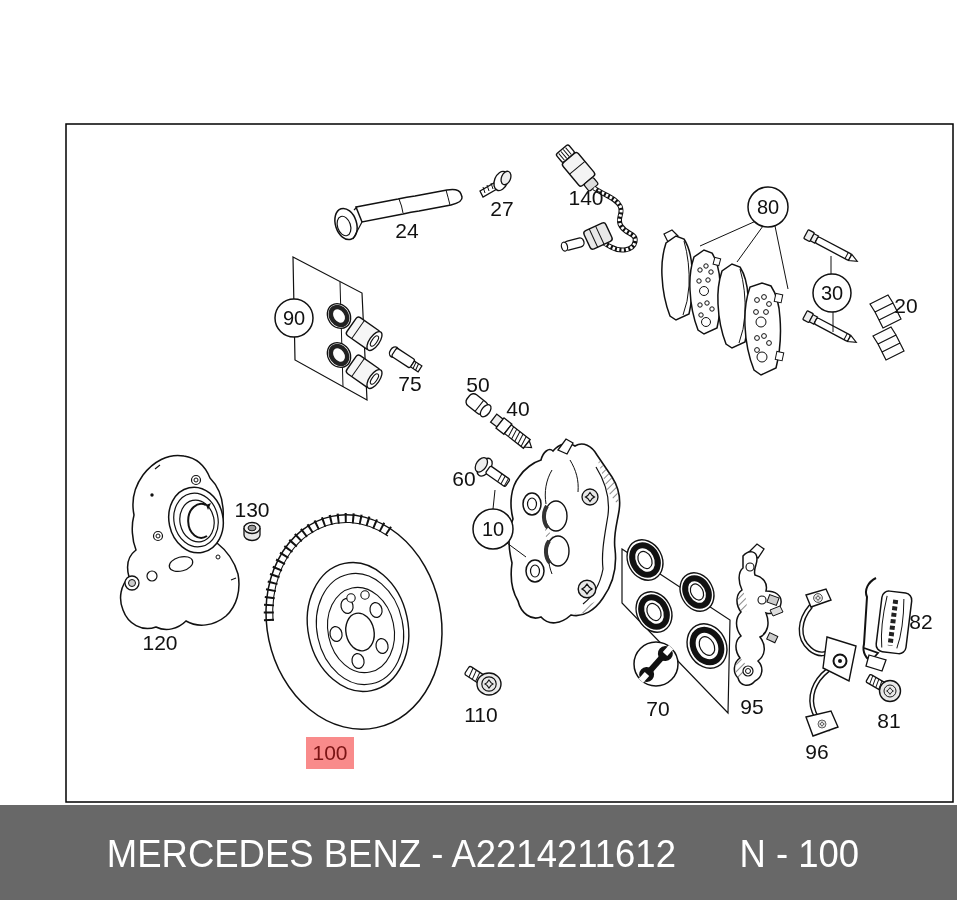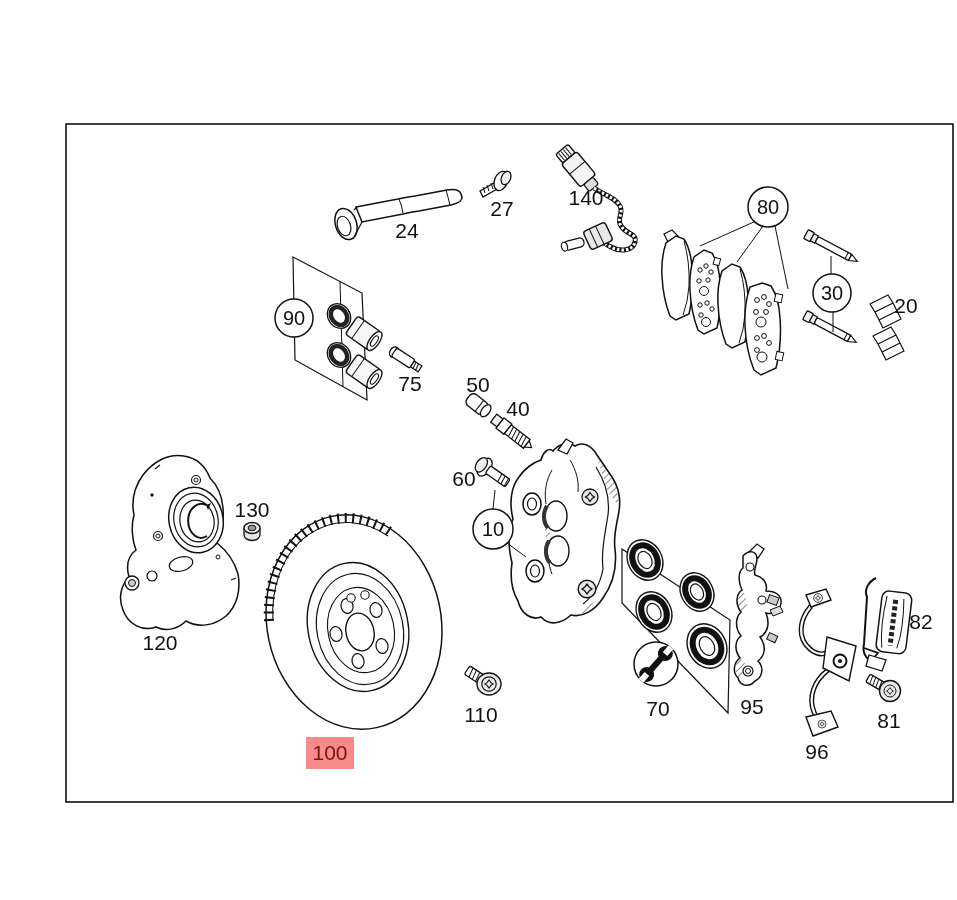--- a/index.html
+++ b/index.html
@@ -417,13 +417,17 @@
       <line x1="13.5" y1="-4.5" x2="15" y2="4.5" stroke-width="1"></line>
       <rect x="18" y="-5.5" width="4" height="11" fill="#ddd" stroke-width="1.1"></rect>
     </g>
     <circle cx="890" cy="691" r="10.5" fill="#e9e9e9" stroke="#111" stroke-width="1.4"></circle>
     <use href="#torx" transform="translate(890,691) scale(0.75)"></use>
   </g>
   <text class="lbl" x="889" y="728">81</text>
 </svg>
 
 
+<div class="footer">
+  <span class="cond">MERCEDES BENZ - A2214211612</span>
+  <span class="cond">N - 100</span>
 </div>
+</div>
 
 </body></html>

